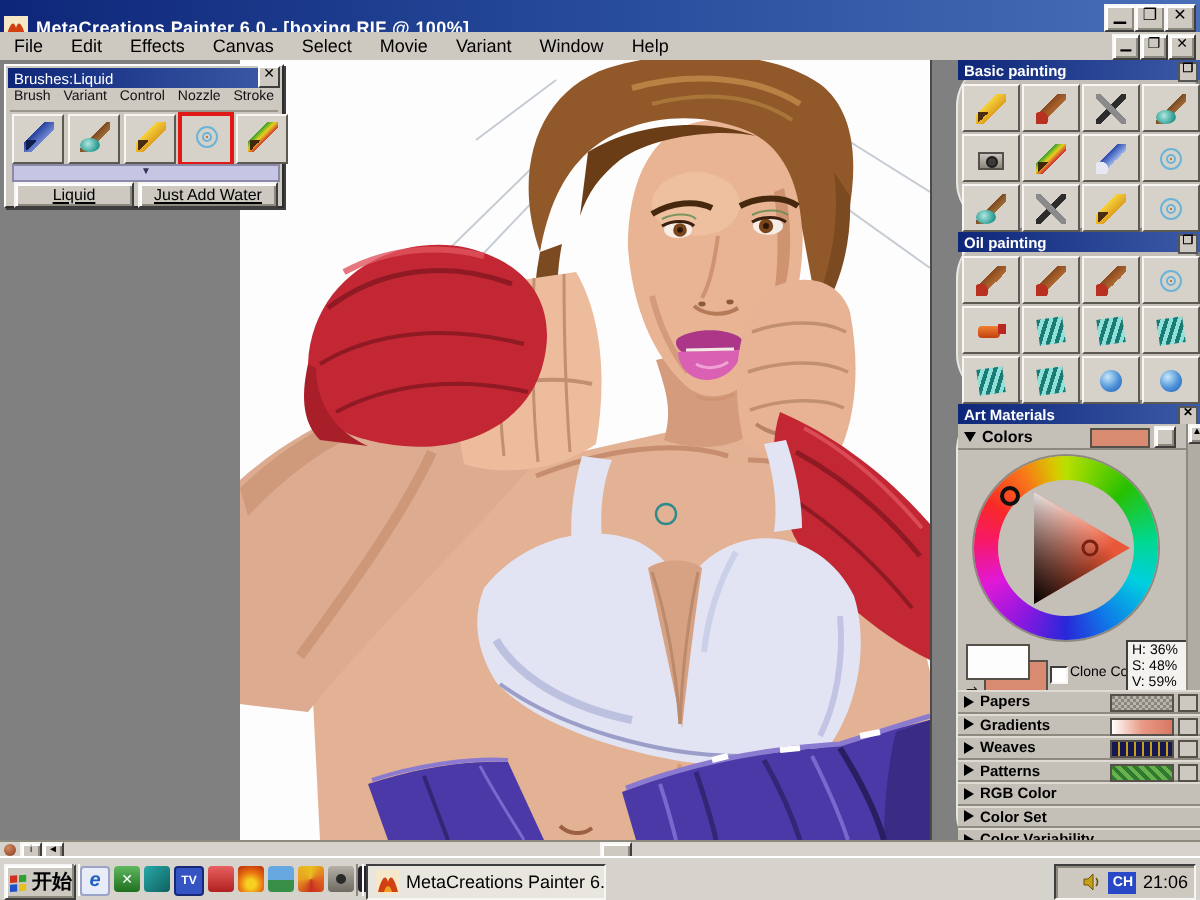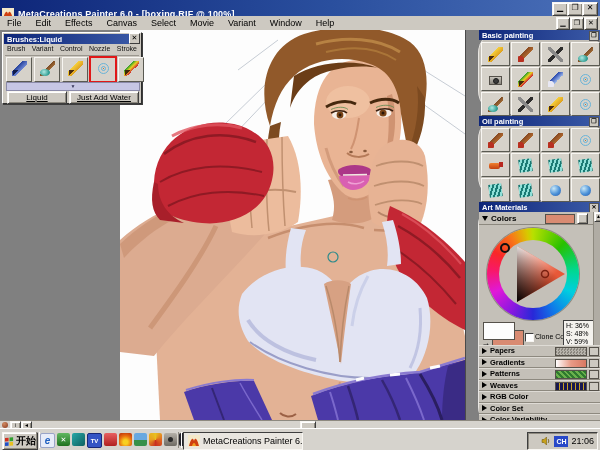--- a/index.html
+++ b/index.html
@@ -24,21 +24,21 @@
   #menu-items span{font-size:9px;color:#000;padding:0 7px;}
   .mdibtn{width:12px;height:11px;font-size:7px;line-height:9px;text-align:center;}
   
   #workspace{left:0;top:30px;width:600px;height:391px;background:#808080;}
   #canvas{left:120px;top:30px;width:345px;height:390px;background:#fdfdfd;border-right:1px solid #4a4a4a;border-bottom:1px solid #4a4a4a;}
   #canvas svg{display:block;}
   
   #brushpal{left:2px;top:32px;width:138px;height:70px;background:#cdc9c1;border:1px solid;
     border-color:#fff #2e2e2e #2e2e2e #fff;box-shadow:1px 1px 0 #3e3e3e;}
   #brushpal .ptitle{position:absolute;left:1px;top:1px;right:1px;height:10px;
-    background:linear-gradient(90deg,#0e2679,#3c5ba8);color:#fff;font-size:7.5px;font-weight:bold;
+    background:linear-gradient(90deg,#0e2679,#3c5ba8);color:#fff;font-size:7.5px;font-weight:normal;
     display:flex;align-items:center;padding-left:3px;}
   #brushpal .pclose{position:absolute;right:1px;top:0px;width:9px;height:9px;background:#cdc9c1;
     border:1px solid;border-color:#fff #3e3e3e #3e3e3e #fff;font-size:7px;line-height:8px;text-align:center;color:#000;}
   #brushpal .tabs{position:absolute;left:2px;top:12px;right:2px;height:10px;display:flex;justify-content:space-between;
     font-size:7px;color:#111;padding:0 2px;border-bottom:1px solid #9a968e;}
   #bvicons{position:absolute;left:3px;top:24px;display:flex;gap:2px;}
   #bvicons .bcell{width:24px;height:23px;background:#d6d2ca;border:1px solid;
     border-color:#f8f6f2 #5a5a52 #5a5a52 #f8f6f2;position:relative;}
   #bvicons .bcell.sel{outline:2px solid #e01818;outline-offset:-1px;}
   #brushstrip{position:absolute;left:3px;top:49px;width:132px;height:7px;background:#c6c6e4;
@@ -501,28 +501,28 @@
         <span class="mbtn"></span>
       </div>
       <div class="amrow">
         <span class="tri-r"></span>
         <span>Gradients</span>
         <span class="sw sw-gradient"></span>
         <span class="mbtn"></span>
       </div>
       <div class="amrow">
         <span class="tri-r"></span>
+        <span>Weaves</span>
+        <span class="sw sw-weave"></span>
+        <span class="mbtn"></span>
+      </div>
+      <div class="amrow">
+        <span class="tri-r"></span>
         <span>Patterns</span>
         <span class="sw sw-pattern"></span>
-        <span class="mbtn"></span>
-      </div>
-      <div class="amrow">
-        <span class="tri-r"></span>
-        <span>Weaves</span>
-        <span class="sw sw-weave"></span>
         <span class="mbtn"></span>
       </div>
       <div class="amrow">
         <span class="tri-r"></span>
         <span>RGB Color</span>
       </div>
       <div class="amrow">
         <span class="tri-r"></span>
         <span>Color Set</span>
       </div>

